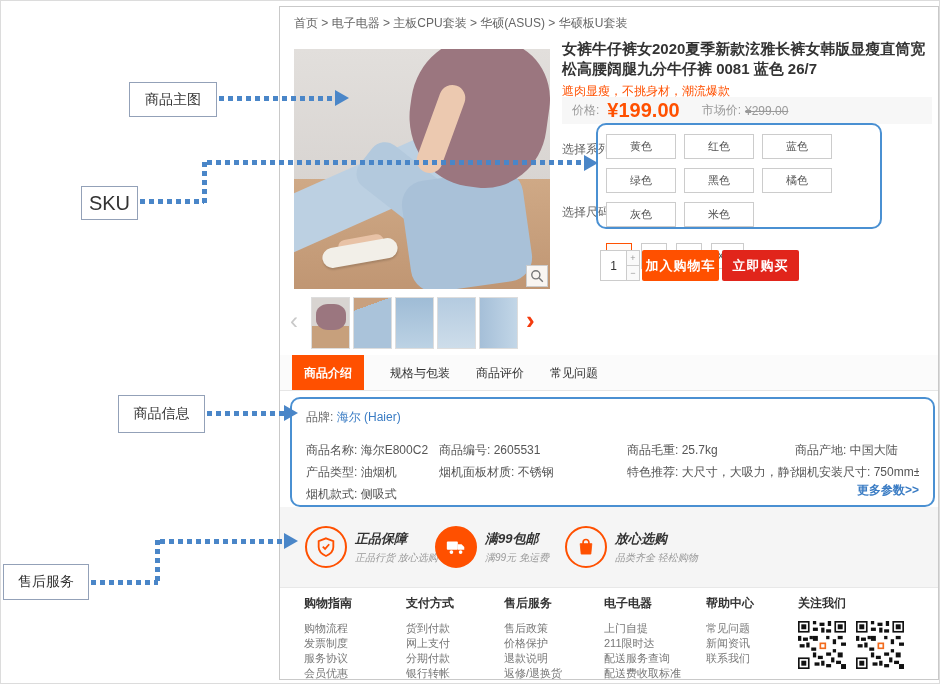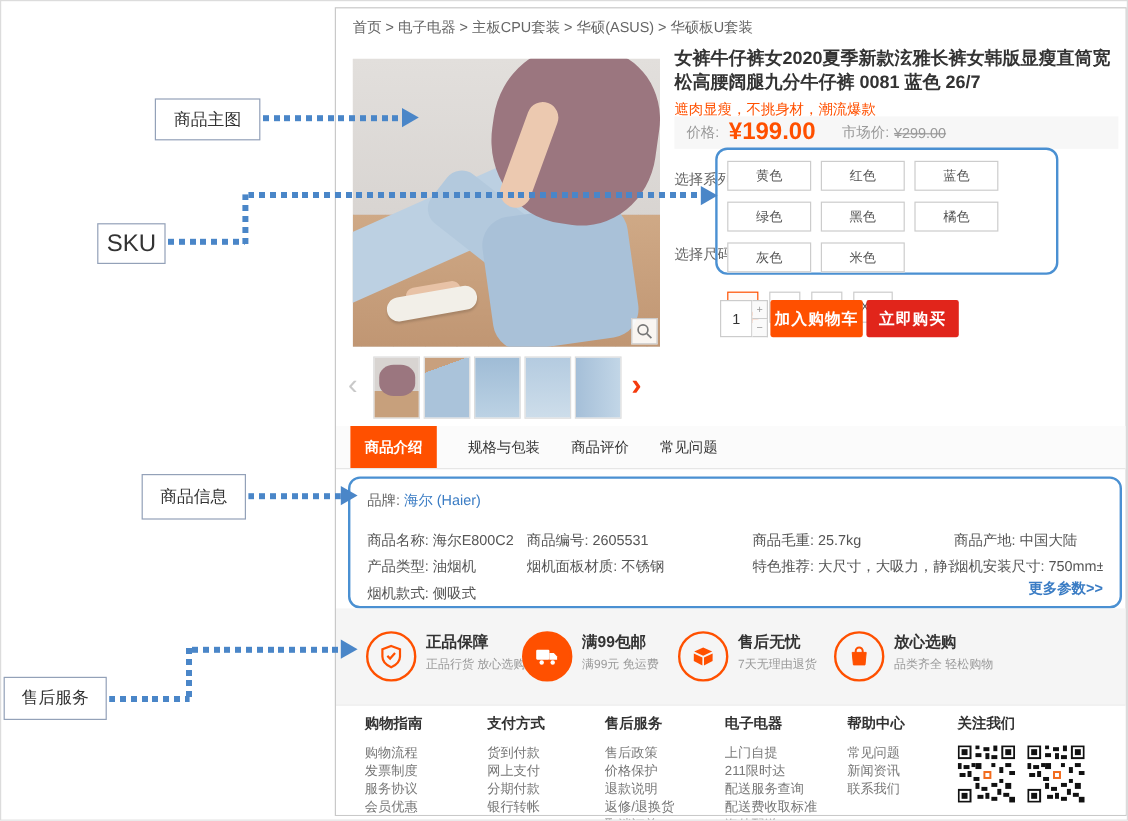--- a/index.html
+++ b/index.html
@@ -123,21 +123,21 @@
   .brand-link { color:#3a7cc4; cursor:pointer; }
   .params { margin-top:14px; display:grid; grid-template-columns:133px 188px 168px 1fr;
             row-gap:1px; font-size:12px; color:#555; line-height:21px; }
   .param { white-space:nowrap; overflow:hidden; }
   .more-link { position:absolute; right:14px; bottom:6px; font-size:12px; font-weight:bold;
                color:#3a7cc4; cursor:pointer; }
 
   
   .services { position:absolute; left:0; top:500px; width:658px; height:80px; background:#f5f5f5;
               display:flex; align-items:center; padding-left:25px; }
-  .svc { width:130px; display:flex; align-items:flex-start; }
+  .svc { width:130px; display:flex; align-items:center;font-style:italic; }
   .svc-icon { width:42px; height:42px; border:2px solid #ff5000; border-radius:50%; flex:0 0 auto;
               display:flex; align-items:center; justify-content:center; background:transparent; }
   .svc-icon.filled { background:#ff5000; }
   .svc-text { margin-left:8px; }
   .svc-title { font-size:13px; font-weight:bold; color:#333; }
   .svc-sub { font-size:10px; color:#999; margin-top:3px; white-space:nowrap; }
 
   
   .footer { position:absolute; left:0; top:580px; width:658px; height:92px; background:#fff;
             border-top:1px solid #e8e8e8; }
@@ -393,33 +393,20 @@
               <circle cx="17" cy="17.5" r="2"></circle>
           </svg>
           </span>
         <span class="svc-text">
           <div class="svc-title">满99包邮</div>
           <div class="svc-sub">满99元 免运费</div>
         </span>
       </div>
       <div class="svc">
         <span class="svc-icon">
-          <svg width="20" height="20" viewBox="0 0 24 24" fill="#ff5000">
-            <path d="M12 3l9 4.2-9 4.2-9-4.2z"></path>
-            <path d="M2.6 9v7.5L11.2 21v-8z"></path>
-            <path d="M21.4 9v7.5L12.8 21v-8z"></path>
-          </svg>
-          </span>
-        <span class="svc-text">
-          <div class="svc-title">售后无忧</div>
-          <div class="svc-sub">7天无理由退货</div>
-        </span>
-      </div>
-      <div class="svc">
-        <span class="svc-icon">
           <svg width="20" height="20" viewBox="0 0 24 24" fill="#ff5000" stroke="#ff5000">
             <path d="M5 8h14l-1.2 12.5H6.2z"></path>
             <path d="M8.5 10V6.5a3.5 3.5 0 0 1 7 0V10" fill="none" stroke-width="2"></path>
           </svg>
           </span>
         <span class="svc-text">
           <div class="svc-title">放心选购</div>
           <div class="svc-sub">品类齐全 轻松购物</div>
         </span>
       </div>

